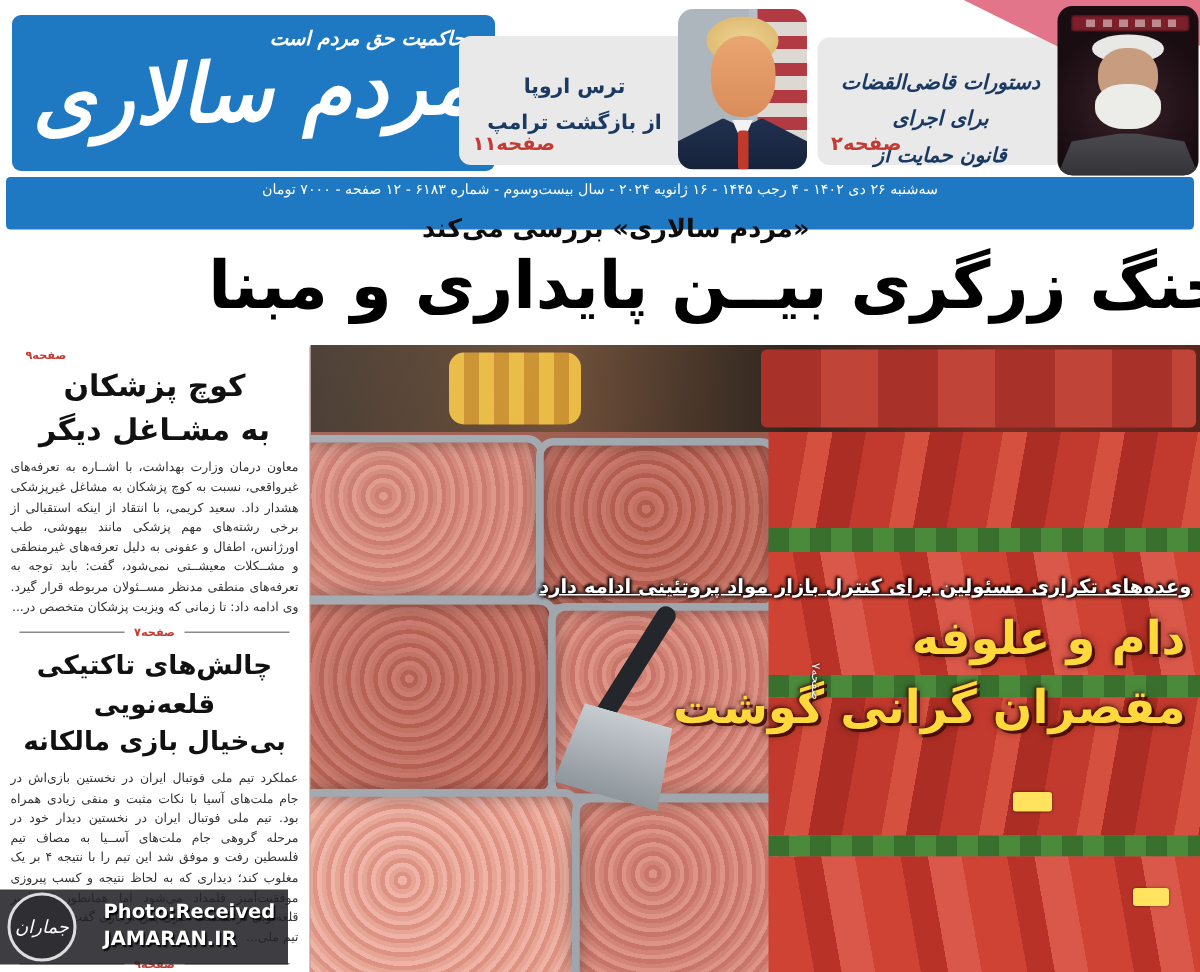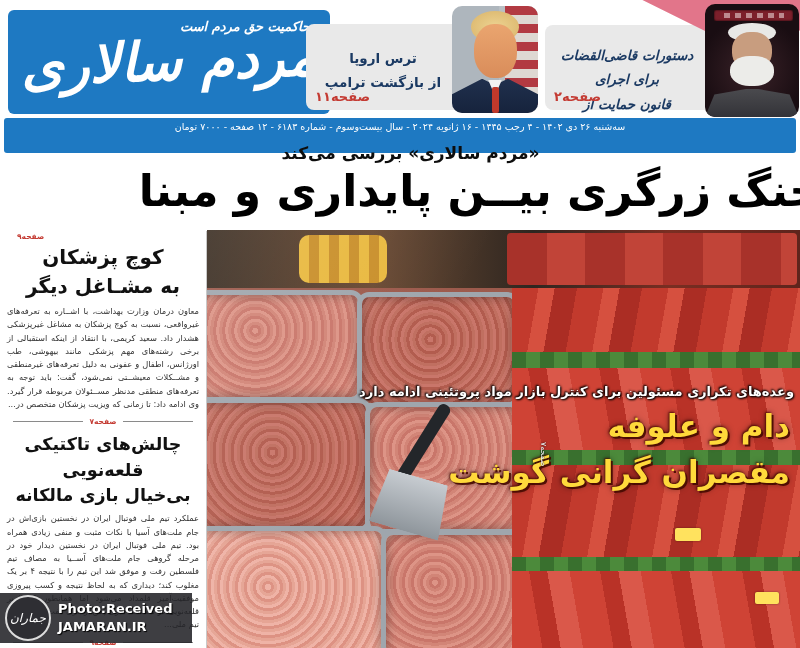--- a/index.html
+++ b/index.html
@@ -90,31 +90,31 @@
   .scoop-handle{left:208px;top:168px;width:13px;height:96px;background:#23262a;border-radius:6px;
                 transform:rotate(32deg);}
   .scoop-blade{left:168px;top:246px;width:72px;height:56px;transform:rotate(16deg);
                background:linear-gradient(#c7ccd1,#8e959b);clip-path:polygon(8% 0,92% 0,100% 100%,0 100%);}
   .price-tag{background:#ffe25e;border-radius:2px;box-shadow:0 0 2px rgba(0,0,0,.5);}
   .glare{left:0;top:0;width:100%;height:100%;
          background:linear-gradient(120deg,rgba(255,255,255,.10),transparent 35%);}
 
   
   .ph-kicker{right:6px;top:154px;font-size:13px;font-weight:bold;color:#fff;z-index:5;
-             text-shadow:0 0 3px #000,1px 1px 2px #000,-1px -1px 2px #000;}
+             text-shadow:0 0 3px #000,1px 1px 2px #000,-1px -1px 2px #000;text-decoration:underline;}
   .ph-h{right:10px;font-weight:bold;color:#ffd93b;z-index:5;font-size:31px;
         text-shadow:2px 2px 0 rgba(70,10,0,.9),-1px -1px 2px rgba(70,10,0,.8),0 0 6px rgba(0,0,0,.6);}
   .ph-h1{top:178px;}
   .ph-h2{top:224px;}
   .ph-page{left:332px;top:212px;color:#f2f2f2;font-size:8px;z-index:5;writing-mode:vertical-rl;
            text-shadow:0 0 2px #000;}
 
   
   .watermark{left:0;top:593px;width:192px;height:50px;background:rgba(35,35,40,.88);z-index:8;
-             display:flex;align-items:center;gap:7px;direction:ltr;padding-left:5px;box-sizing:border-box;}
+             display:flex;align-items:center;gap:18px;direction:ltr;padding-left:5px;box-sizing:border-box;}
   .wm-logo{width:42px;height:42px;border:2px solid #ddd;border-radius:50%;background:#2e2e33;flex:0 0 auto;
            color:#fff;font-size:12px;font-style:italic;display:flex;align-items:center;justify-content:center;}
   .wm-text{color:#fff;font-weight:bold;font-size:13px;line-height:1.35;
            text-shadow:1px 1px 1px #000;white-space:nowrap;}
 </style>
 </head>
 <body>
 
 <div class="page">
 

